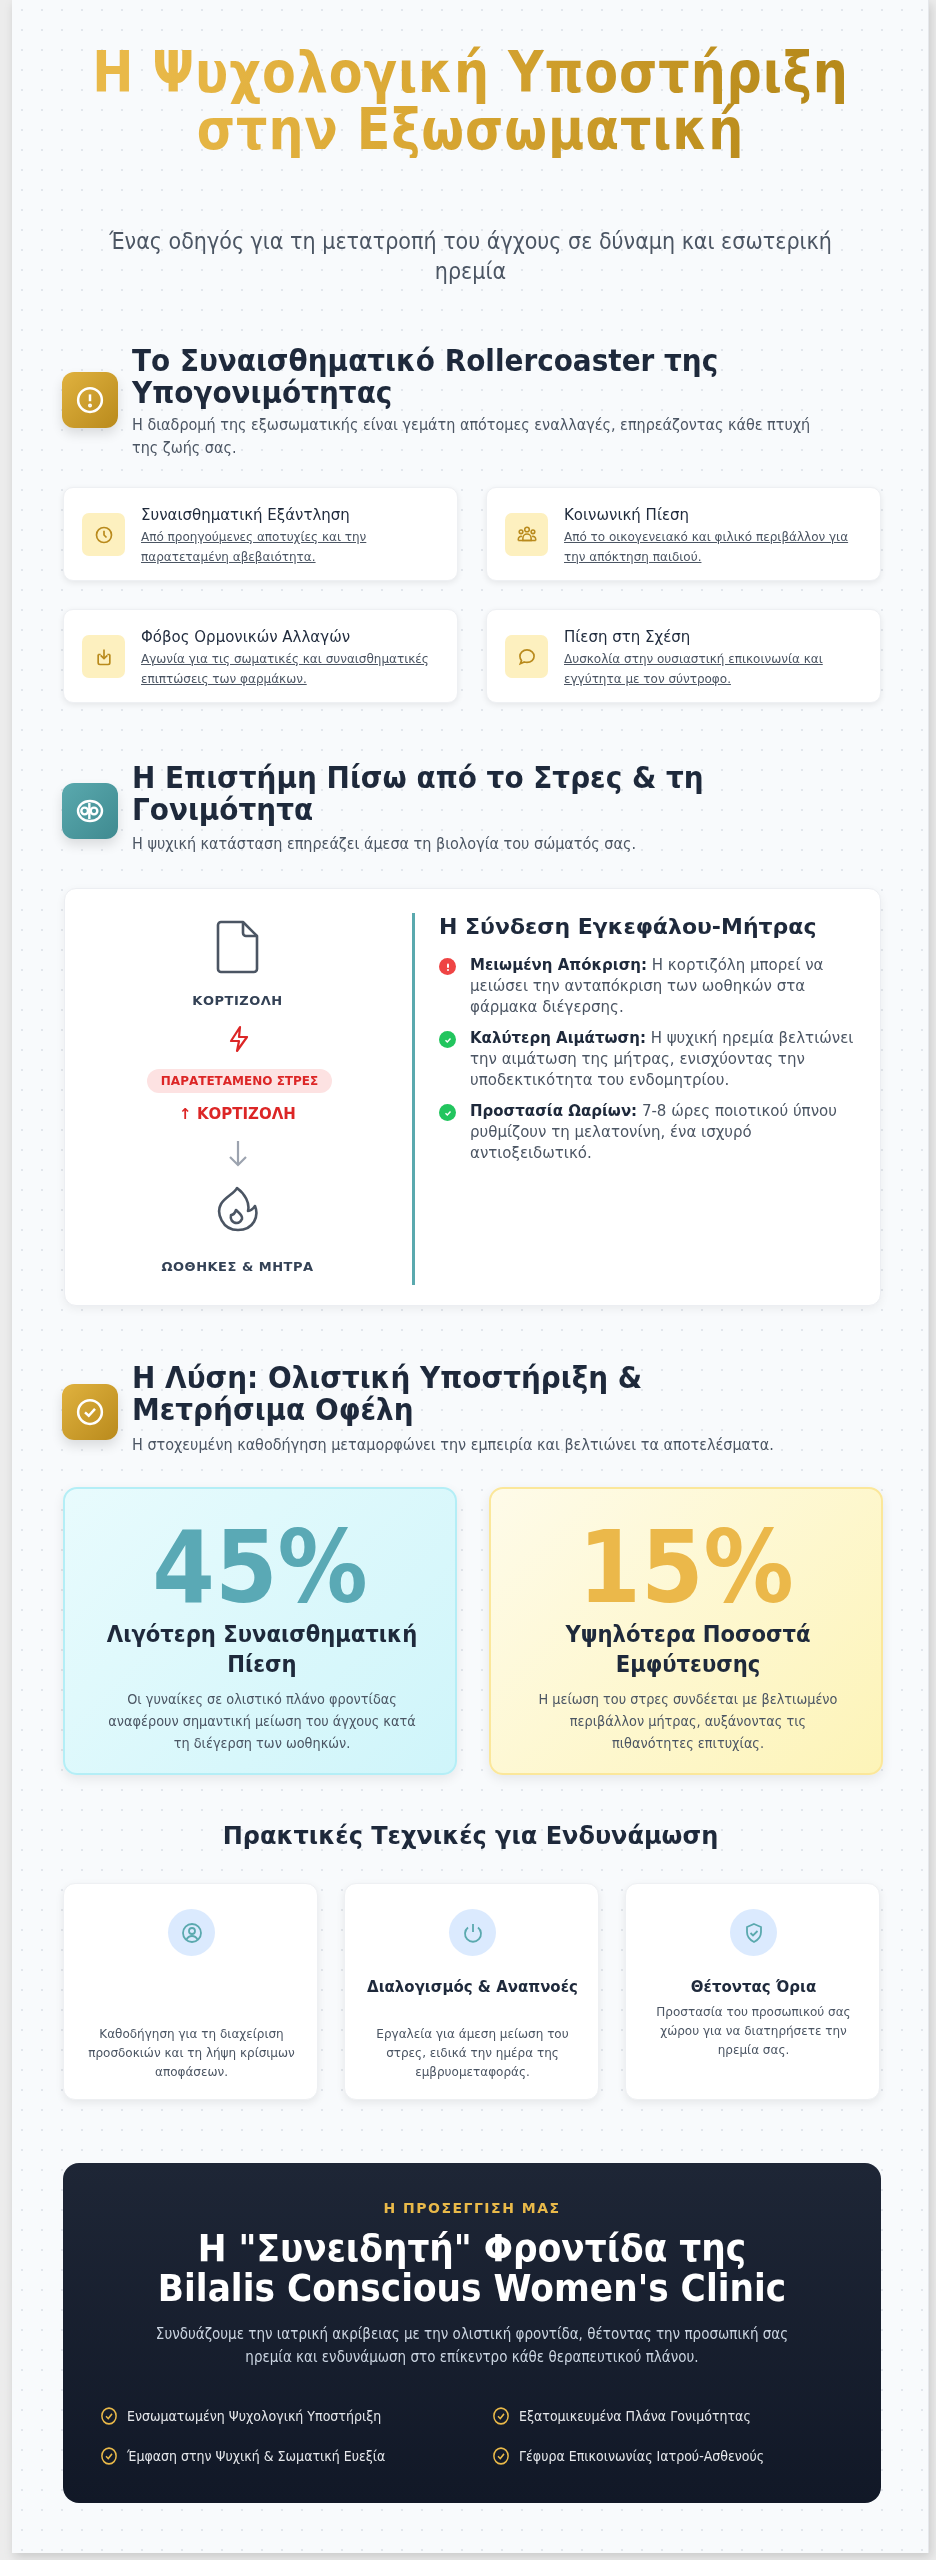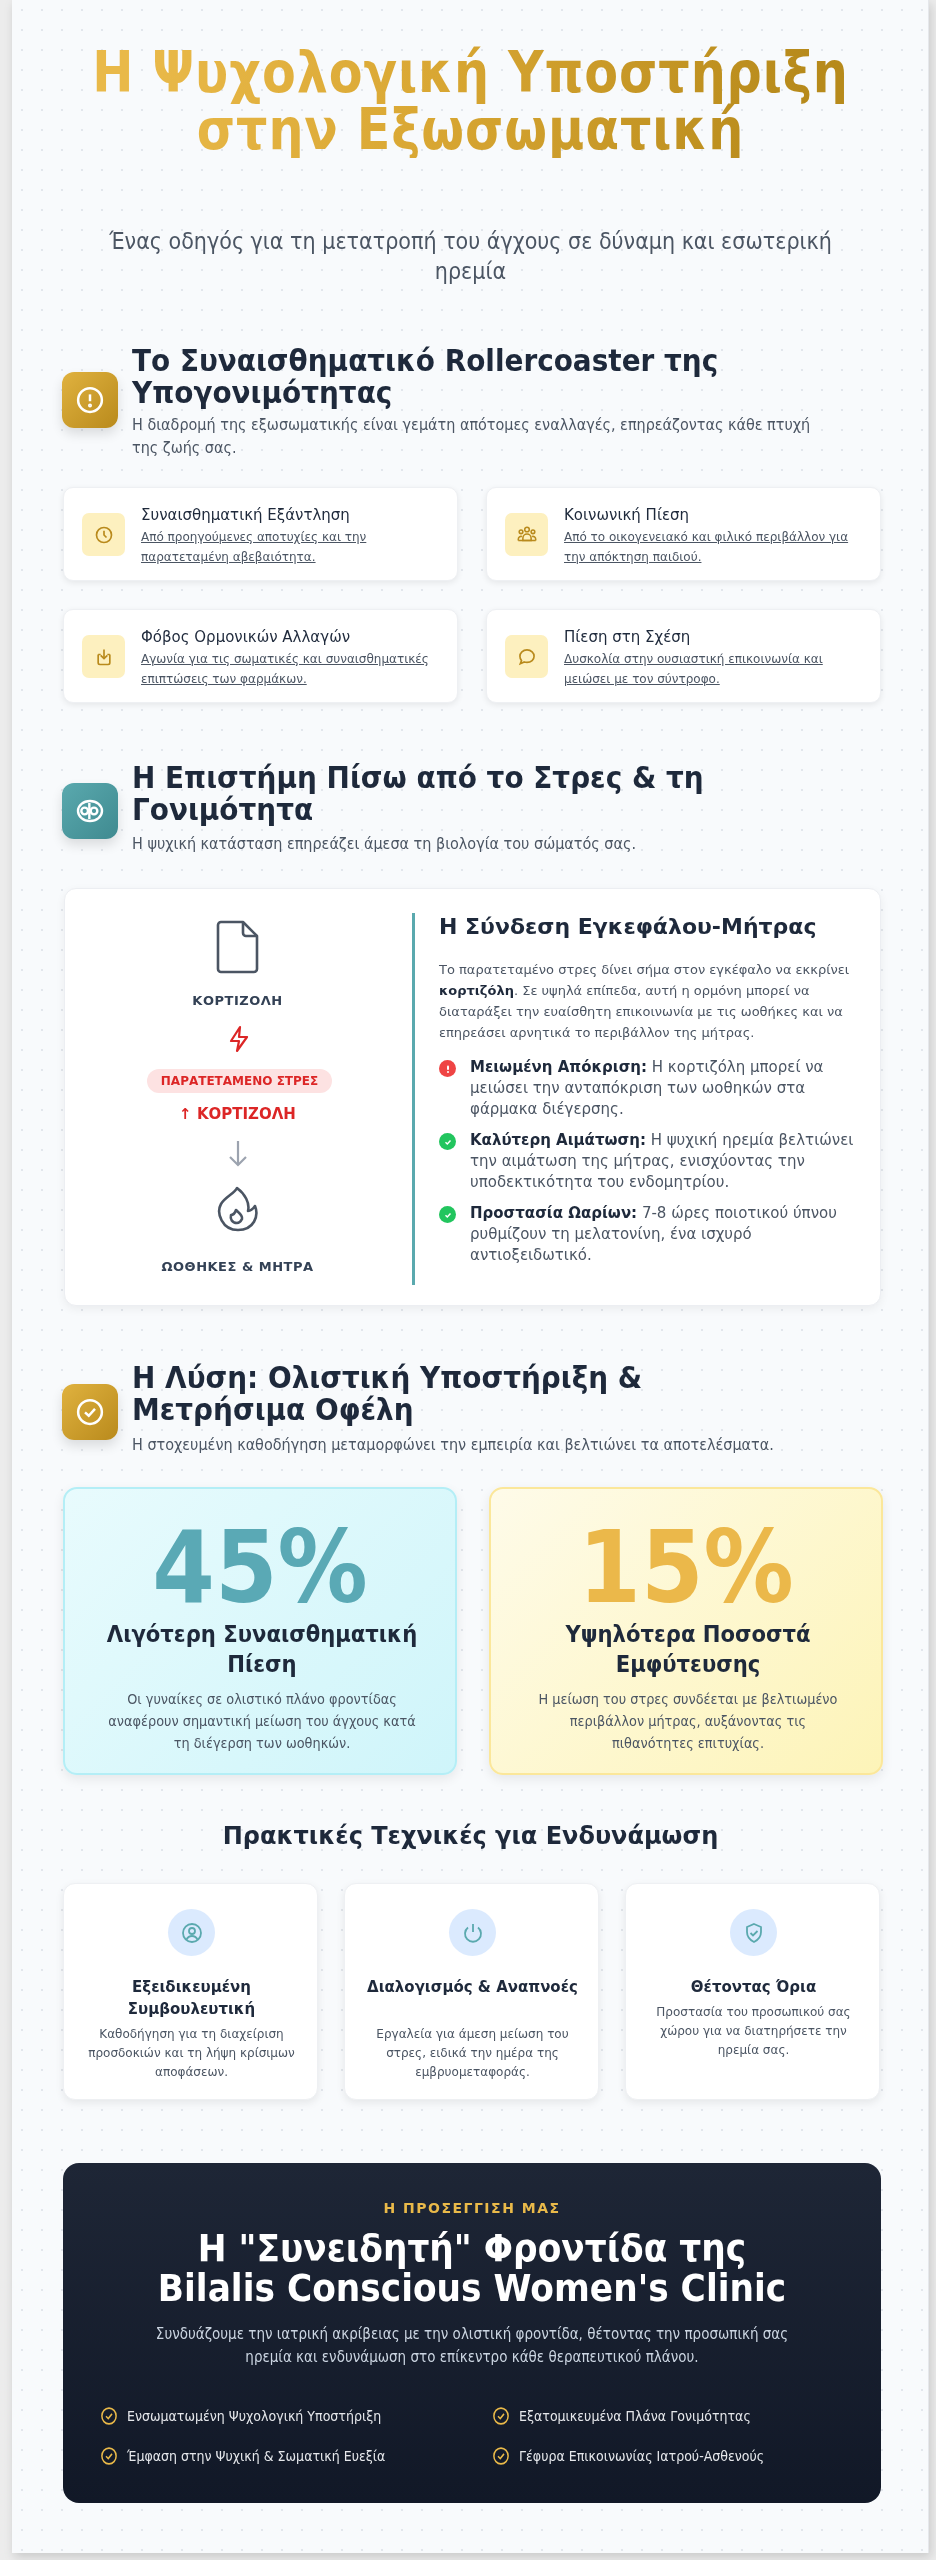--- a/index.html
+++ b/index.html
@@ -176,21 +176,21 @@
     <div class="ch-title">Φόβος Ορμονικών Αλλαγών</div>
     <div class="ch-desc">Αγωνία για τις σωματικές και συναισθηματικές επιπτώσεις των φαρμάκων.</div>
   </div>
   <div class="ch-card" style="left:474px;top:609px;">
     <div class="ch-icon">
       <svg width="20" height="20" viewBox="0 0 24 24" fill="none" stroke="#b98a1c" stroke-width="2">
           <path d="M12 3.5c5 0 8.5 3.4 8.5 7.5S17 18.5 12 18.5c-1.2 0-2.3-.2-3.3-.5L4 20l1.4-3.7C4.2 14.9 3.5 13 3.5 11c0-4.1 3.5-7.5 8.5-7.5z"></path>
         </svg>
     </div>
     <div class="ch-title">Πίεση στη Σχέση</div>
-    <div class="ch-desc">Δυσκολία στην ουσιαστική επικοινωνία και μειώσει με τον σύντροφο.</div>
+    <div class="ch-desc">Δυσκολία στην ουσιαστική επικοινωνία και εγγύτητα με τον σύντροφο.</div>
   </div>
 
   <div class="sec-head" style="top:762px;height:100px;">
     <div class="sec-icon teal-bg" style="top:21px;">
       <svg width="32" height="32" viewBox="0 0 24 24" fill="none" stroke="#fff" stroke-width="1.8">
           <ellipse cx="12" cy="12" rx="9" ry="7.5"></ellipse>
           <circle cx="8" cy="12" r="2.5"></circle>
           <circle cx="15" cy="12" r="2.5"></circle>
           <path d="M11.5 6v12"></path>
         </svg>
@@ -225,21 +225,20 @@
         <svg width="46" height="50" viewBox="0 0 46 50" fill="none" stroke="#4b5563" stroke-width="2.6" stroke-linejoin="round">
             <path d="M22 3c-2 5-12 9-16 16-5 9 1 26 17 26s21-14 17-24c-2 3-5 5-7 5 2-8-3-17-11-23z"></path>
             <path d="M22 38c-5 0-7-4-6-8 2 0 4-2 5-5 3 3 7 5 6 9-1 2-3 4-5 4z"></path>
           </svg>
       </div>
       <div class="flow-label" style="top:370px;">ΩΟΘΗΚΕΣ &amp; ΜΗΤΡΑ</div>
     </div>
     <div class="divider"></div>
     <div class="sci-right">
       <h3 class="sci-title">Η Σύνδεση Εγκεφάλου-Μήτρας</h3>
-      <p class="sci-text"><span>Το παρατεταμένο στρες δίνει σήμα στον εγκέφαλο να εκκρίνει </span><b>κορτιζόλη</b><span>. Σε υψηλά επίπεδα, αυτή η ορμόνη μπορεί να διαταράξει την ευαίσθητη επικοινωνία με τις ωοθήκες και να επηρεάσει αρνητικά το περιβάλλον της μήτρας.</span></p>
       <div class="sci-list">
         <div class="sci-item">
           <span class="dot" style="background:#ef4444;">
             <svg width="10" height="10" viewBox="0 0 10 10">
                 <rect x="4" y="1.5" width="2" height="4.5" rx="1" fill="#fff"></rect>
                 <circle cx="5" cy="8" r="1" fill="#fff"></circle>
               </svg>
           </span>
           <b>Μειωμένη Απόκριση:</b><span> Η κορτιζόλη μπορεί να μειώσει την ανταπόκριση των ωοθηκών στα φάρμακα διέγερσης.</span>
         </div>
@@ -288,21 +287,20 @@
   <h2 class="tech-head">Πρακτικές Τεχνικές για Ενδυνάμωση</h2>
 
   <div class="tech-card" style="left:51px;">
     <div class="tech-icon">
       <svg width="24" height="24" viewBox="0 0 24 24" fill="none" stroke="#5aa9ae" stroke-width="1.8">
           <circle cx="12" cy="12" r="9"></circle>
           <circle cx="12" cy="10" r="3"></circle>
           <path d="M6.5 18.5c1.2-2.3 3.2-3.5 5.5-3.5s4.3 1.2 5.5 3.5"></path>
         </svg>
     </div>
-    <div class="tech-title">Εξειδικευμένη Συμβουλευτική</div>
     <div class="tech-desc" style="top:141px;">Καθοδήγηση για τη διαχείριση προσδοκιών και τη λήψη κρίσιμων αποφάσεων.</div>
   </div>
   <div class="tech-card" style="left:332px;">
     <div class="tech-icon">
       <svg width="24" height="24" viewBox="0 0 24 24" fill="none" stroke="#5aa9ae" stroke-width="1.8">
           <path d="M7 6.5a8 8 0 1 0 10 0"></path>
           <line x1="12" y1="3" x2="12" y2="11"></line>
         </svg>
     </div>
     <div class="tech-title">Διαλογισμός &amp; Αναπνοές</div>

